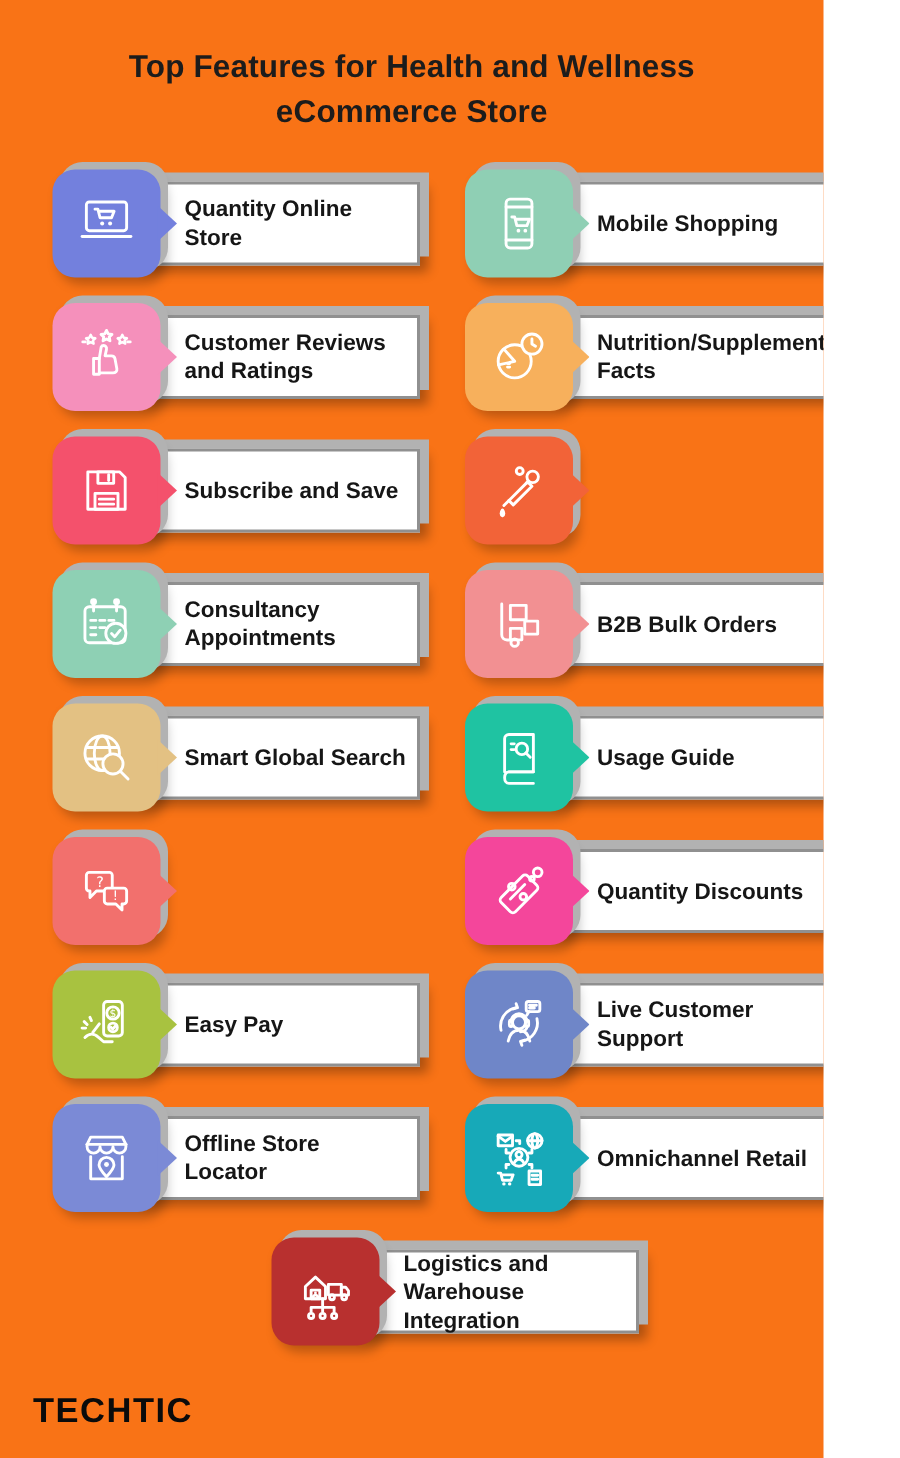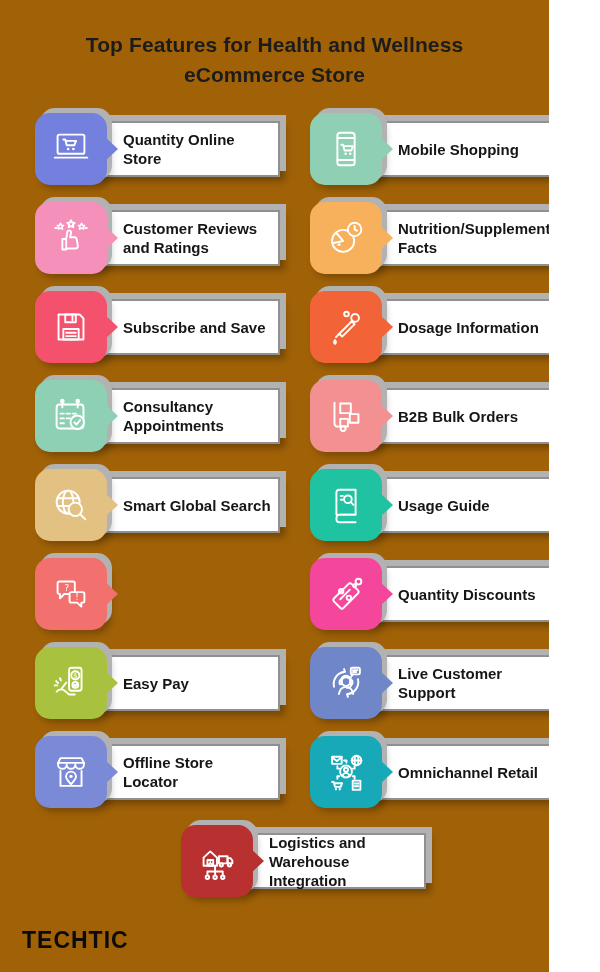--- a/index.html
+++ b/index.html
@@ -1,17 +1,17 @@
 <!DOCTYPE html>
 <html><head>
 <meta charset="utf-8">
 <style>
   * { margin:0; padding:0; box-sizing:border-box; }
   html,body { width:600px; background:#ffffff; font-family:"Liberation Sans", sans-serif; }
-  .page { position:relative; width:549px; height:972px; background:#a16207; overflow:hidden; }
+  .page { position:relative; width:549px; height:972px; background:#f97316; overflow:hidden; }
 
   .title { margin-top:30px; text-align:center; font-size:21px; line-height:30px;
            font-weight:600; color:#1c1c1c; letter-spacing:.1px; }
 
   .grid { margin-top:23px; padding-left:35px; display:grid;
           grid-template-columns:245px 245px; column-gap:30px; row-gap:17px; }
 
   .feature { position:relative; width:245px; height:72px; }
   .feature.center { margin:17px 0 0 181px; }
 
@@ -113,23 +113,20 @@
             <path d="M11 11h22l4 4v22H11z"></path>
             <path d="M18 11h11v8H18z"></path>
             <path d="M25.5 13v4"></path>
     <rect x="16" y="26" width="16" height="11"></rect>
             <path d="M19 30h10M19 33.5h10"></path>
           </svg>
         </div>
       <div class="tail"></div>
     </div>
     <div class="feature" style="--tile: #f26338;">
-      <div class="label-box">
-          <span class="label">Dosage Information</span>
-        </div>
       <div class="tile">
           <svg viewBox="0 0 48 48" fill="none" stroke="#ffffff" stroke-width="2" stroke-linecap="round" stroke-linejoin="round">
             <path d="M17 31 30 18l3 3-13 13z"></path>
             <circle cx="33.5" cy="14.5" r="4"></circle>
     <path d="M30.6 17.4l-1.4 1.4M17 31l-3.5 3.5"></path>
             <circle cx="24.5" cy="10.5" r="2.4"></circle>
     <path d="M12.5 37.5c-1.3 1.9-1.3 3.3 0 4.1 1.3-.8 1.3-2.2 0-4.1z"></path>
           </svg>
         </div>
       <div class="tail"></div>

